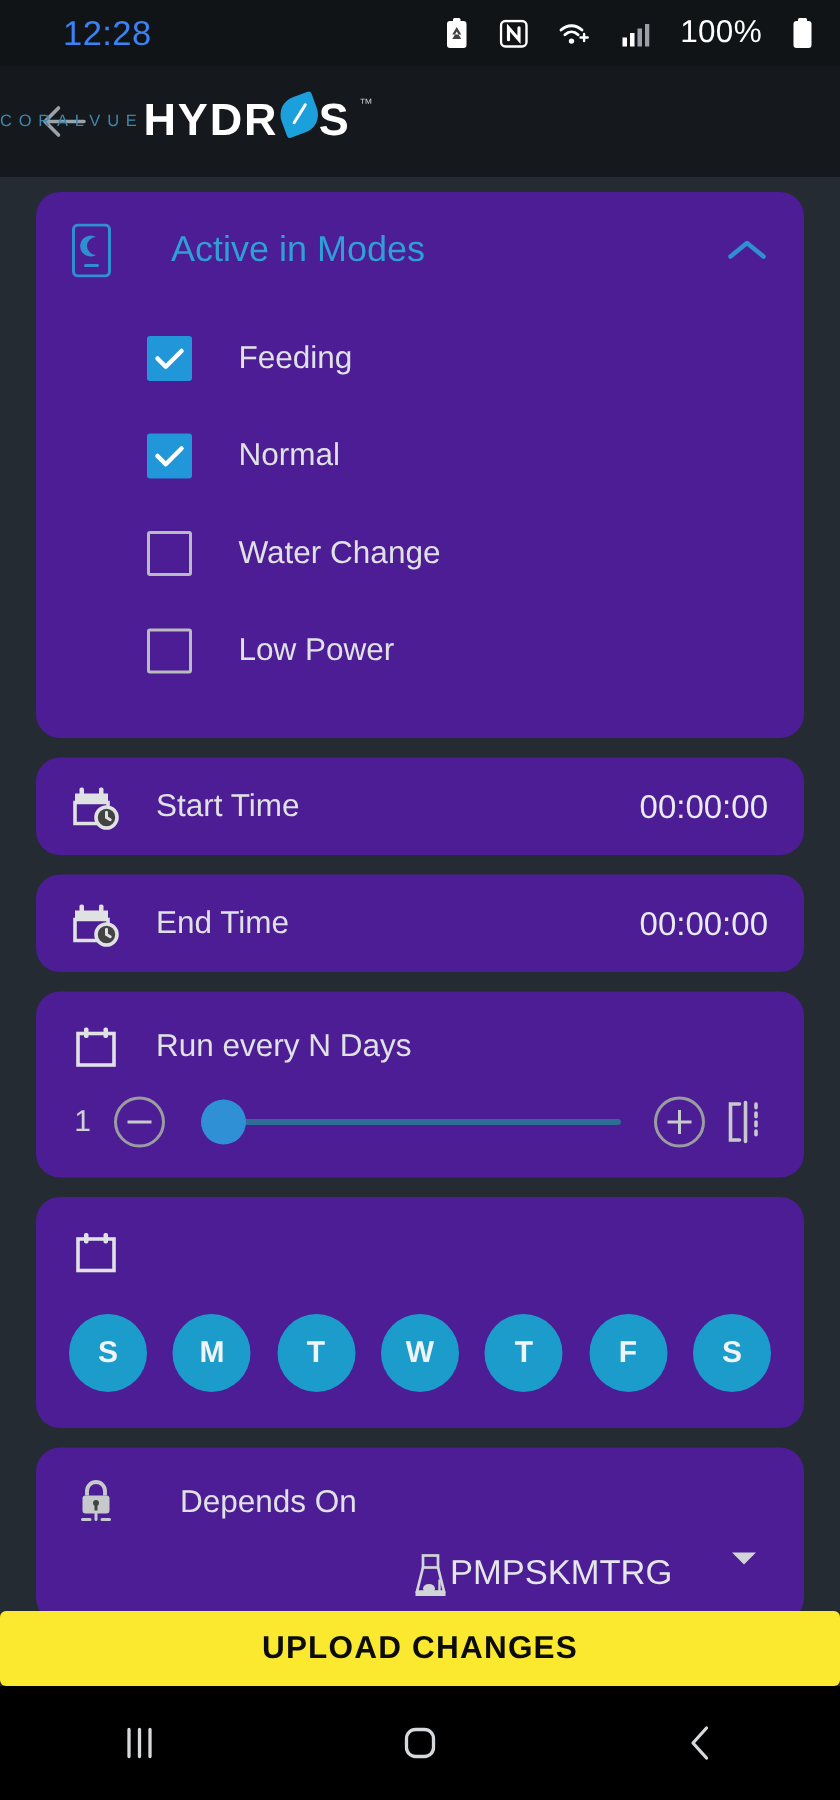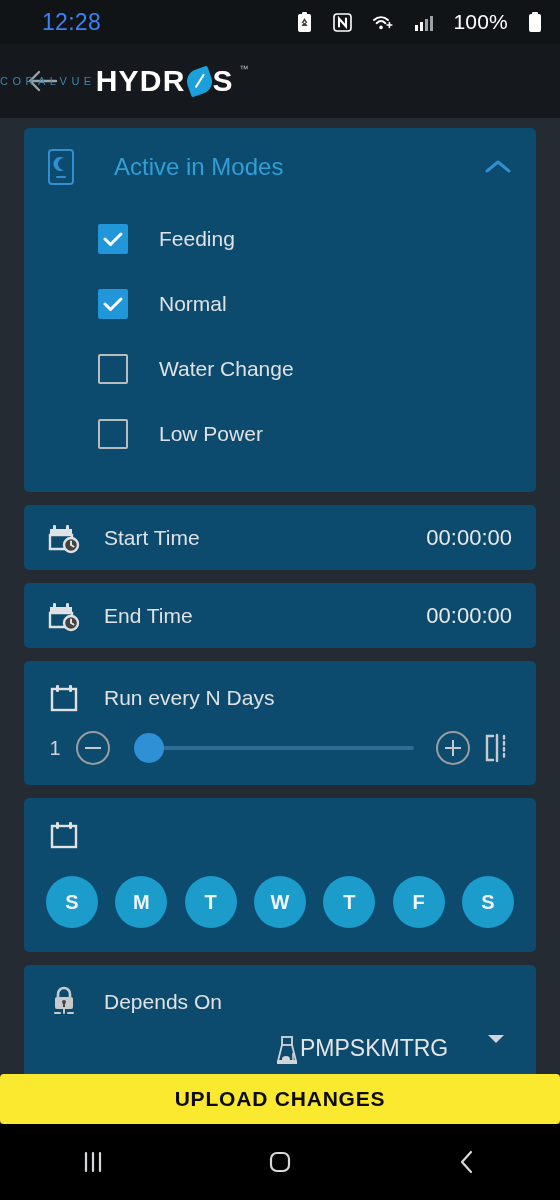--- a/index.html
+++ b/index.html
@@ -36,21 +36,21 @@
     position: absolute; left: 0; right: 0; top: 50%;
     transform: translateY(-50%);
     display: flex; flex-direction: row; align-items: center;
     pointer-events: none;
   }
   .logo-coralvue {
     color: #3d87ab; font-size: 11px; letter-spacing: 4.5px;
     font-weight: 400; margin-bottom: 1px;
   }
   .logo-hydros {
-    display: flex; align-items: center;
+    display: flex; align-items: flex-start;
     color: #fff; font-size: 30px; font-weight: 700; letter-spacing: 1.2px;
     position: relative;
   }
   .logo-leaf {
     display: inline-block; width: 25px; height: 25px;
     background: #1ba0db; border-radius: 50% 8% 50% 8%;
     transform: rotate(-20deg); position: relative;
     margin: 0 1px;
   }
   .logo-leaf::after {
@@ -62,21 +62,21 @@
     position: absolute; right: -16px; top: 0;
     font-size: 9px; font-weight: 400; color: #b9c2c8;
   }
 
   
   .content {
     position: absolute; top: 118px; left: 0; right: 0; bottom: 126px;
     overflow: hidden; padding: 10px 24px 0 24px;
   }
   .card {
-    background: #0c4a6e; border-radius: 5px; margin-bottom: 13px;
+    background: #4c1d95; border-radius: 16px; margin-bottom: 13px;
   }
 
   
   .modes-card { padding: 0 0 26px 0; }
   .modes-head {
     display: flex; align-items: center; height: 78px; padding: 0 24px;
     cursor: pointer;
   }
   .modes-title {
     color: #2f9fd6; font-size: 24px; margin-left: 40px; flex: 1;
@@ -147,21 +147,21 @@
   .dow-row { display: flex; justify-content: space-between; padding: 18px 22px 0 22px; }
   .dow-circle {
     width: 52px; height: 52px; border-radius: 50%;
     display: flex; align-items: center; justify-content: center;
     color: #eef4f7; font-size: 20px; font-weight: 700; cursor: pointer;
     background: #1b9ccb;
   }
 
   
   .dep-card { padding: 14px 0 0 0; height: 116px; overflow: hidden; }
-  .dep-head { display: flex; align-items: center; padding: 0 24px 0 26px; height: 46px; }
+  .dep-head { display: flex; align-items: center; padding: 0 24px 0 26px; height: 46px; gap: 16px; }
   .dep-title { color: #dfe1e3; font-size: 21px; margin-left: 26px; }
   .dep-select {
     display: flex; align-items: center; justify-content: flex-end;
     margin: 10px 28px 0 0; cursor: pointer;
   }
   .dep-inner {
     display: flex; align-items: flex-start; gap: 0;
     border-bottom: 1px solid #9a9da0; padding: 0 4px 7px 6px; min-width: 240px;
     justify-content: flex-start;
   }

